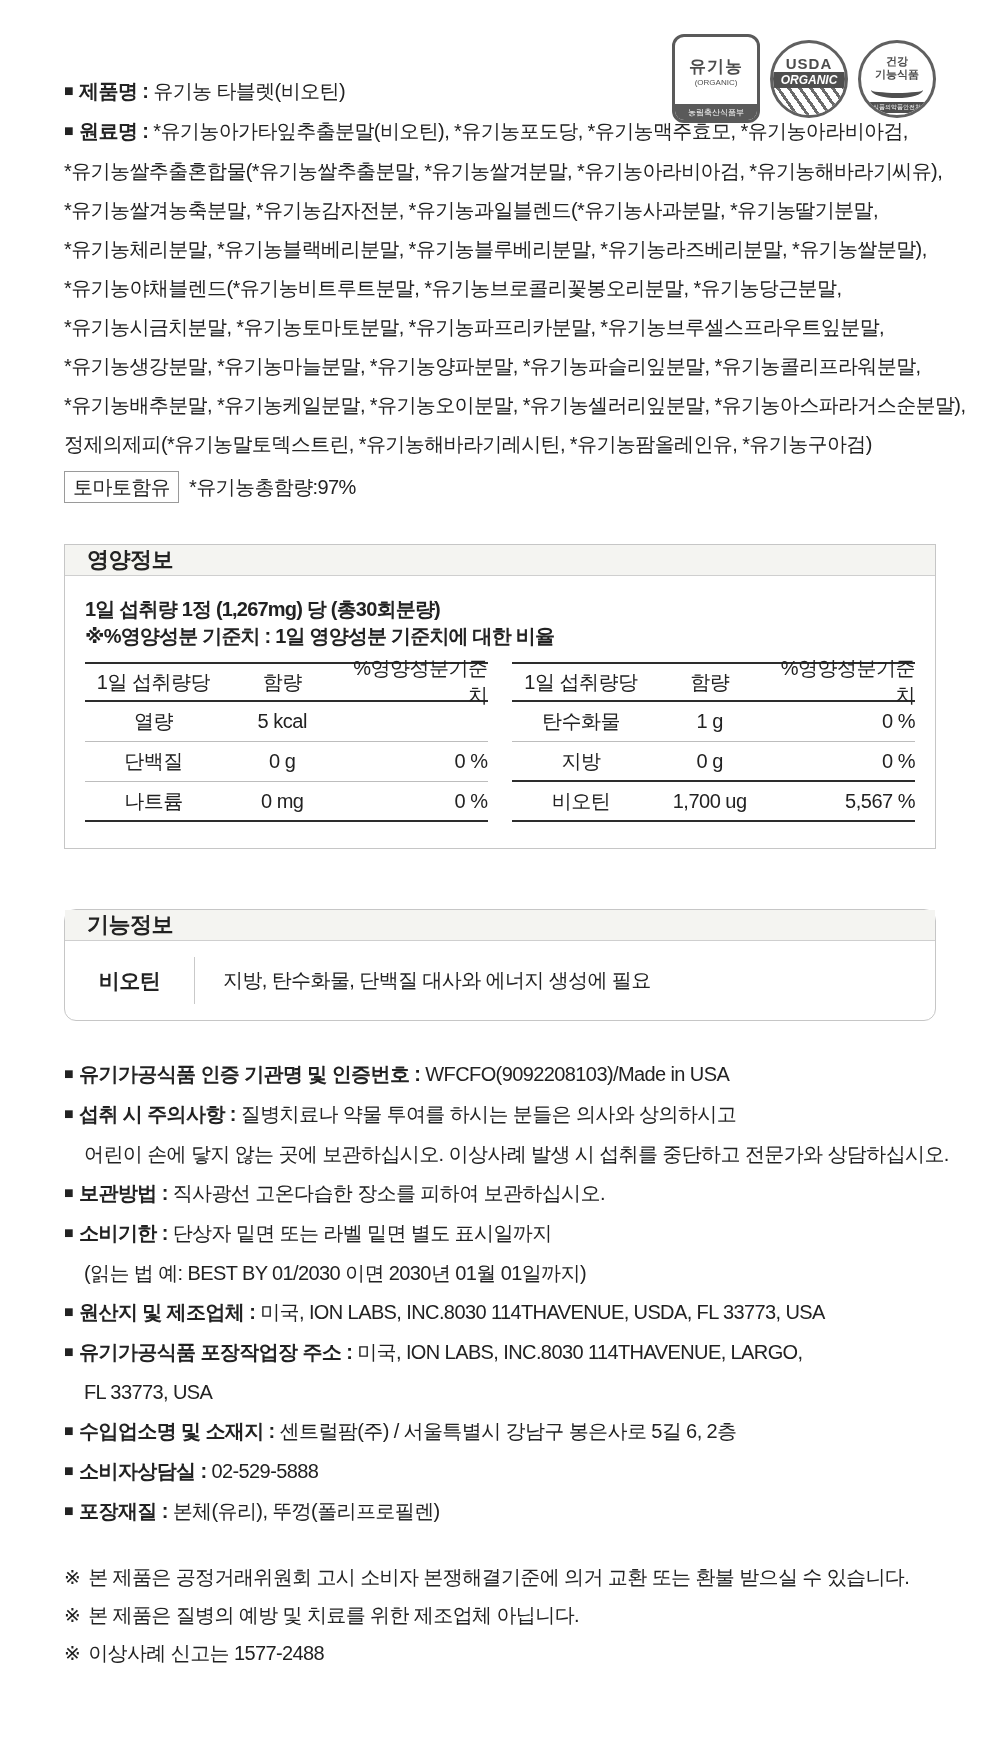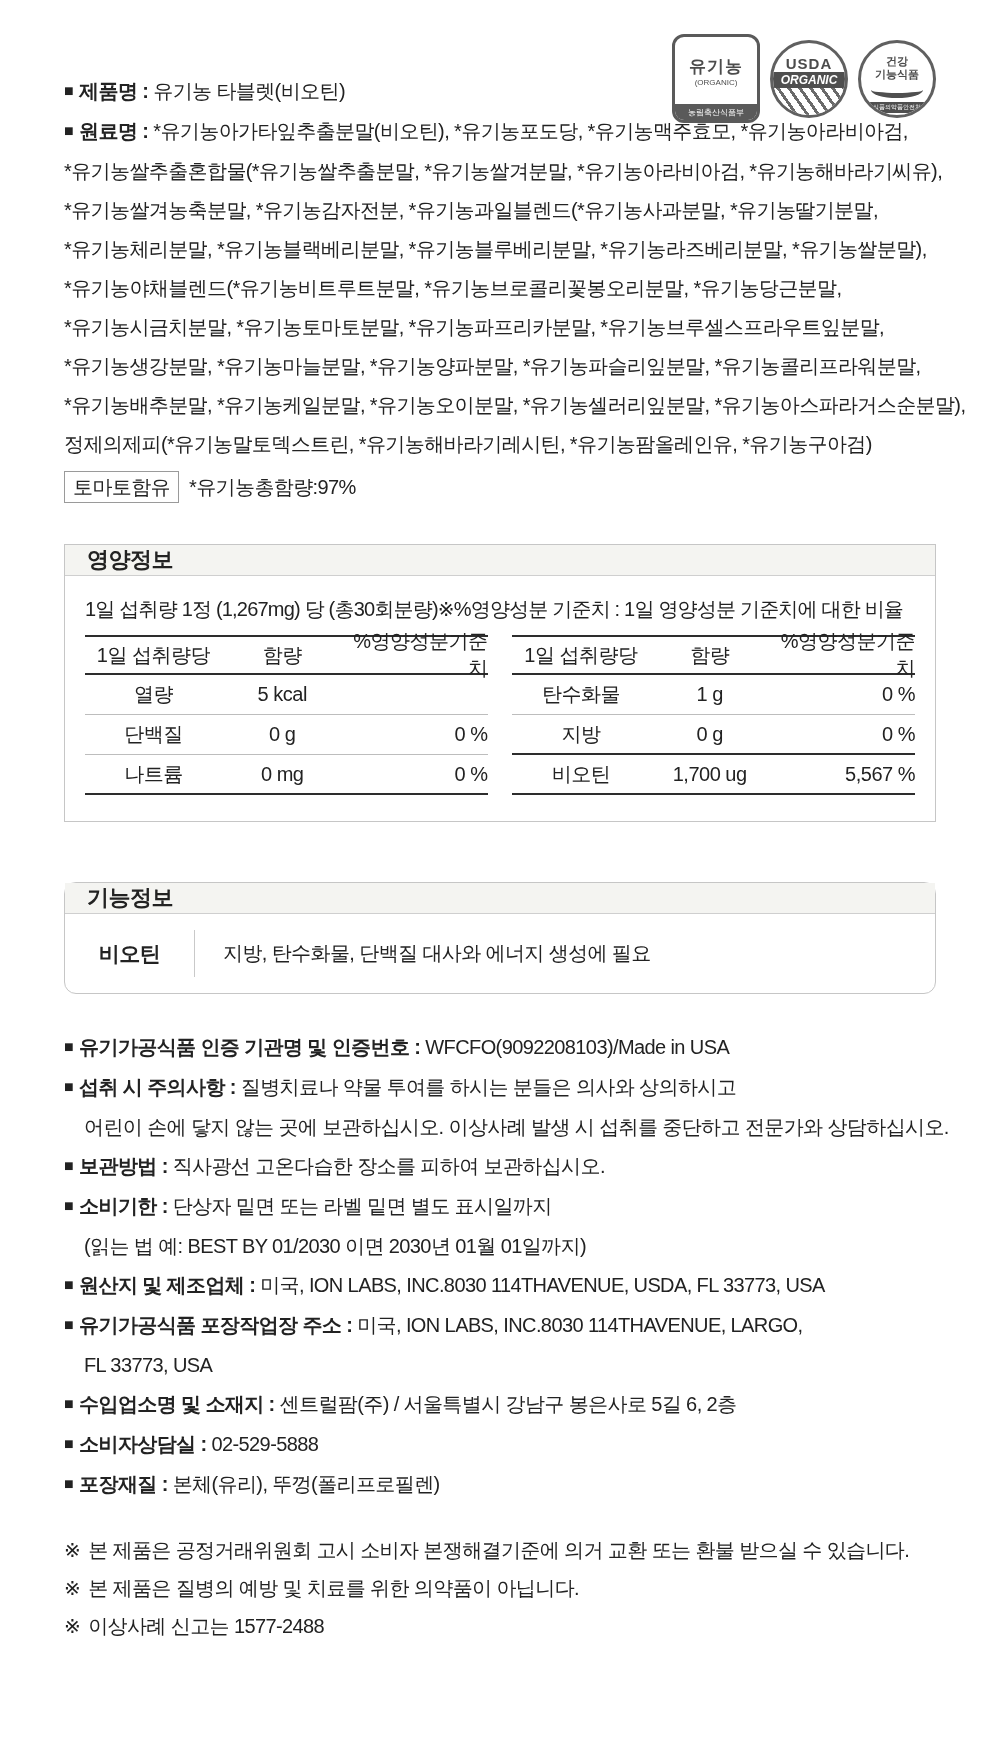--- a/index.html
+++ b/index.html
@@ -44,22 +44,22 @@
 
   
   .secbox { border:1px solid #c6c6c6; margin-top:38px; background:#fff; }
   .sechead {
     background:#f4f4f1; border-bottom:1px solid #cfcfcf;
     font-size:22px; font-weight:bold; letter-spacing:-0.5px;
     padding:0 22px;
   }
   .secbody { padding:14px 20px 26px 20px; }
 
-  .serving-row { display:flex; font-weight:normal;
-                 font-size:20px; letter-spacing:-0.8px; padding:6px 0 12px; white-space:nowrap; }
+  .serving-row { display:flex; justify-content:space-between; font-weight:bold;
+                 font-size:20px; letter-spacing:-0.8px; padding:6px 0 12px; white-space:nowrap;flex-direction:column; }
 
   .ntables { display:flex; justify-content:space-between; }
   .ntable { width:48.5%; }
   .nrow { display:flex; align-items:center; height:40px; font-size:20px; letter-spacing:-0.5px; }
   .nrow .c-name { width:34%; text-align:center; }
   .nrow .c-amt  { width:30%; text-align:center; }
   .nrow .c-pct  { width:36%; text-align:right; }
   .nhead { border-top:2px solid #2d2d2d; border-bottom:2px solid #2d2d2d; }
   .thin  { border-bottom:1px solid #bdbdbd; }
   .thick { border-bottom:2px solid #2d2d2d; }
@@ -233,21 +233,21 @@
       <span class="bullet">■</span><span class="blabel">포장재질</span><span class="blabel"> : </span><span>본체(유리), 뚜껑(폴리프로필렌)</span>
     </div>
 
   </div>
 
   <div class="notes">
     <div class="note-line">
       <span class="note-sym">※</span><span>본 제품은 공정거래위원회 고시 소비자 본쟁해결기준에 의거 교환 또는 환불 받으실 수 있습니다.</span>
     </div>
     <div class="note-line">
-      <span class="note-sym">※</span><span>본 제품은 질병의 예방 및 치료를 위한 의약품이 아닙니다.</span>
+      <span class="note-sym">※</span><span>본 제품은 질병의 예방 및 치료를 위한 제조업체 아닙니다.</span>
     </div>
     <div class="note-line">
       <span class="note-sym">※</span><span>이상사례 신고는 1577-2488</span>
     </div>
 
   </div>
 
 </div>
 
 </body></html>

